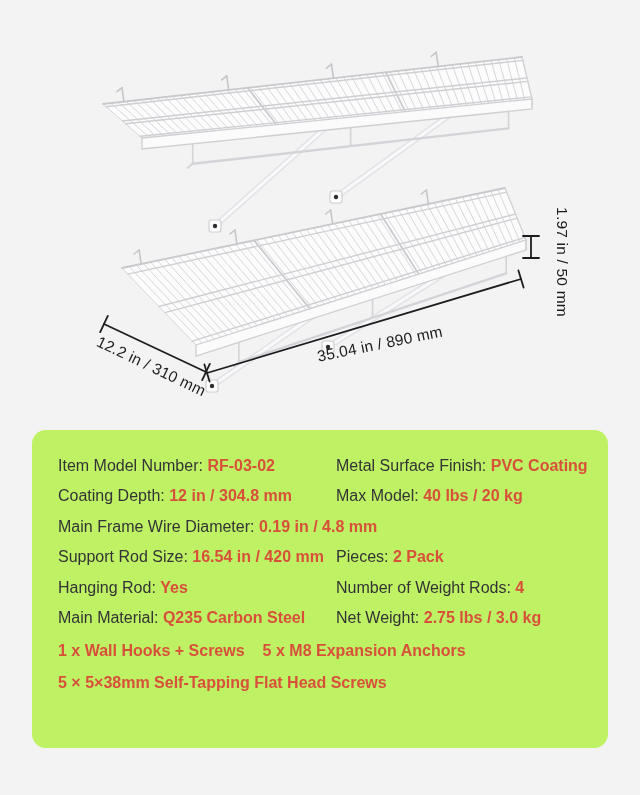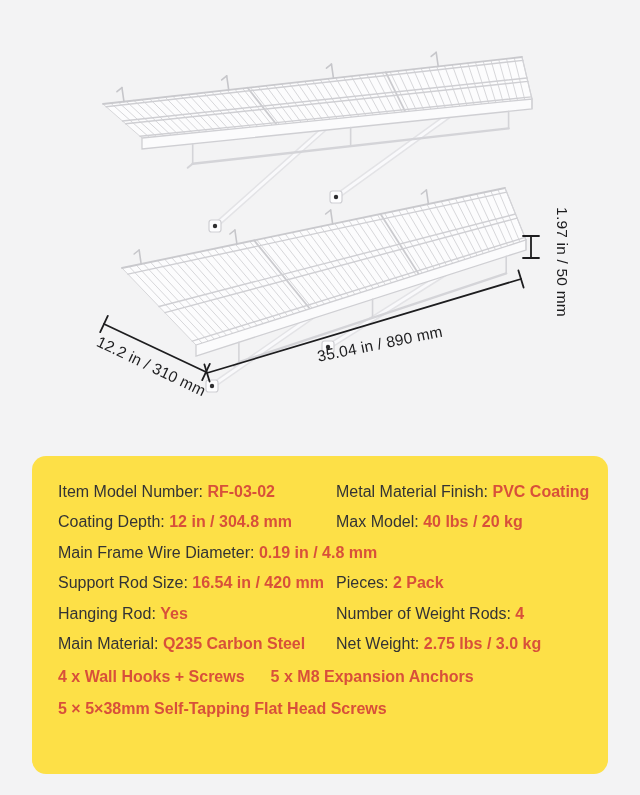--- a/index.html
+++ b/index.html
@@ -9,38 +9,38 @@
     font-family:"Liberation Sans",sans-serif;
     -webkit-font-smoothing:antialiased;
   }
   .page{position:relative;width:640px;height:795px;overflow:hidden;background:#f3f3f4;}
   svg.illu{position:absolute;top:0;left:0;display:block;}
   .dimtext{
     font-family:"Liberation Sans",sans-serif;
     font-size:15.5px;font-weight:500;fill:#1d1d1f;letter-spacing:.2px;
   }
   .panel{
-    position:absolute;left:32px;top:456px;width:576px;height:318px;
-    background:#fde047;border-radius:14px;box-sizing:border-box;
+    position:absolute;left:32px;top:430px;width:576px;height:318px;
+    background:#bef264;border-radius:14px;box-sizing:border-box;
     padding:21px 10px 0 26px;
   }
   .spec-row{
     display:flex;white-space:nowrap;
     font-size:16px;line-height:30.4px;color:#333335;font-weight:400;
   }
   .cell{flex:0 0 auto;}
   .cell.left{min-width:278px;}
   .lbl{color:#333335;}
   .val{font-weight:bold;color:#d8503a;}
   .acc-line{
     white-space:nowrap;font-size:16px;line-height:31.4px;
     font-weight:bold;color:#d8503a;
   }
   .acc-line.first{margin-top:2px;}
-  .acc-line .accessory-item + .accessory-item{margin-left:26px;}
+  .acc-line .accessory-item + .accessory-item{margin-left:18px;}
 </style>
 </head>
 <body>
 
 <div class="page">
 
   <svg class="illu" viewBox="0 0 640 440" width="640" height="440">
     <g id="shelves">
         <g>
           <g>
@@ -262,21 +262,21 @@
         <line x1="202.2" y1="380.1" x2="209.8" y2="363.9"></line>
         <text class="dimtext" x="149" y="371" text-anchor="middle" stroke="none" font-size="16.5" transform="rotate(25.5 149 371)">12.2 in / 310 mm</text>
       </g>
     </g>
   </svg>
 
   <div class="panel">
 
     <div class="spec-row">
       <div class="cell left"><span class="lbl">Item Model Number: </span><span class="val">RF-03-02</span></div>
-      <div class="cell"><span class="lbl">Metal Material Finish: </span><span class="val">PVC Coating</span></div>
+      <div class="cell"><span class="lbl">Metal Surface Finish: </span><span class="val">PVC Coating</span></div>
     </div>
 
     <div class="spec-row">
       <div class="cell left"><span class="lbl">Coating Depth: </span><span class="val">12 in / 304.8 mm</span></div>
       <div class="cell"><span class="lbl">Max Model: </span><span class="val">40 lbs / 20 kg</span></div>
     </div>
 
     <div class="spec-row">
       <div class="cell"><span class="lbl">Main Frame Wire Diameter: </span><span class="val">0.19 in / 4.8 mm</span></div>
     </div>
@@ -291,21 +291,21 @@
       <div class="cell"><span class="lbl">Number of Weight Rods: </span><span class="val">4</span></div>
     </div>
 
     <div class="spec-row">
       <div class="cell left"><span class="lbl">Main Material: </span><span class="val">Q235 Carbon Steel</span></div>
       <div class="cell"><span class="lbl">Net Weight: </span><span class="val">2.75 lbs / 3.0 kg</span></div>
     </div>
 
 
     <div class="acc-line first">
-      <span class="accessory-item">4 x Wall Hooks + Screws</span><span class="accessory-item">5 x M8 Expansion Anchors</span>
+      <span class="accessory-item">1 x Wall Hooks + Screws</span><span class="accessory-item">5 x M8 Expansion Anchors</span>
     </div>
 
     <div class="acc-line">
       <span class="accessory-item">5 × 5×38mm Self-Tapping Flat Head Screws</span>
     </div>
 
   </div>
 </div>
 
 </body></html>

